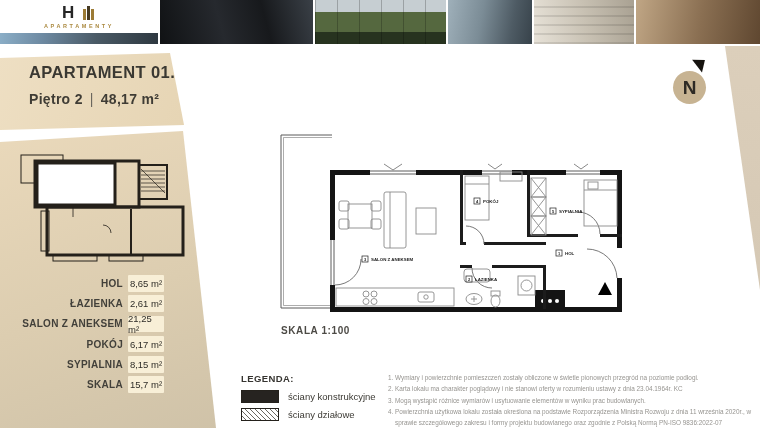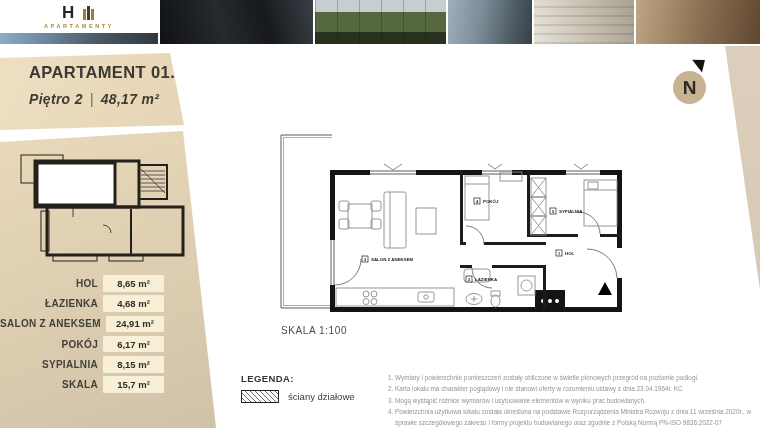--- a/index.html
+++ b/index.html
@@ -37,36 +37,36 @@
   .logo-sub{font-size:5.5px;letter-spacing:2.6px;color:#ab8a41;font-weight:bold;margin-top:2px;}
 
   
   .banner{position:absolute;left:0;top:50px;width:262px;height:82px;
           background:linear-gradient(115deg,#eedfc3 0%,#e3d1af 100%);
           clip-path:polygon(0 8px,170px 3px,184px 75px,0 80px);
           filter:drop-shadow(2px 2px 2px rgba(120,110,90,.35));}
   .banner .t1{position:absolute;left:29px;top:13px;font-size:16.5px;font-weight:bold;
               color:#3a3832;letter-spacing:.4px;}
   .banner .t2{position:absolute;left:29px;top:41px;font-size:14px;font-weight:bold;
-              color:#3f3c35;letter-spacing:.3px;font-style:italic;}
+              color:#3f3c35;letter-spacing:.3px;}
   .banner .t2 .sep{margin:0 7px;font-weight:normal;color:#6b675e;}
 
   
   .sidebar{position:absolute;left:0;top:128px;width:232px;height:300px;
            background:linear-gradient(160deg,#ead9bb 0%,#dccdb0 55%,#cfc2a8 100%);
            clip-path:polygon(0 14px,183px 3px,216px 300px,0 300px);
            filter:drop-shadow(2px 0 3px rgba(120,110,90,.30));}
   .miniplan{position:absolute;left:13px;top:17px;width:176px;height:118px;}
 
   .rows{position:absolute;left:0;top:147px;width:164px;}
   .row{display:flex;align-items:center;justify-content:flex-end;height:16.5px;margin-bottom:3.8px;}
   .row .lbl{font-size:10px;font-weight:bold;color:#42403a;letter-spacing:.3px;
             text-align:right;margin-right:5px;white-space:nowrap;}
-  .row .val{width:61px;height:16.5px;background:#f8efd7;color:#2f2d28;font-size:9.5px;
-            font-weight:bold;display:flex;align-items:center;justify-content:center;
+  .row .val{width:36px;height:16.5px;background:#f8efd7;color:#2f2d28;font-size:9.5px;
+            font-weight:normal;display:flex;align-items:center;justify-content:center;
             border-radius:1px;}
   .row.total .val{background:#18140f;color:#f5efe2;}
 
   
   .compass{position:absolute;left:668px;top:57px;width:46px;height:50px;}
   .compass .circle{position:absolute;left:5px;top:14px;width:33px;height:33px;border-radius:50%;
         background:#c7b392;display:flex;align-items:center;justify-content:center;
         font-size:19px;font-weight:bold;color:#2e2a24;}
   .compass .arrow{position:absolute;left:25px;top:1px;width:0;height:0;
         border-left:8px solid transparent;border-right:8px solid transparent;
@@ -74,21 +74,21 @@
 
   
   .right-band{position:absolute;left:694px;top:46px;width:66px;height:248px;
         background:linear-gradient(#dccfbb,#d5c8b4);
         clip-path:polygon(31px 0,66px 0,66px 244px);
         filter:drop-shadow(-2px 1px 2px rgba(120,110,90,.25));}
 
   
   .plan{position:absolute;left:278px;top:128px;width:356px;height:190px;}
   .scale-label{position:absolute;left:281px;top:325px;font-size:10px;color:#4c4a45;
-        letter-spacing:.6px;font-weight:normal;}
+        letter-spacing:.6px;font-weight:bold;}
 
   
   .legend{position:absolute;left:241px;top:373px;width:190px;}
   .legend .lt{font-size:9.5px;font-weight:bold;color:#363430;letter-spacing:.4px;margin-bottom:6px;}
   .legend .li{display:flex;align-items:center;margin-bottom:5px;}
   .legend .sw{width:38px;height:13px;margin-right:9px;border:1px solid #24211c;box-sizing:border-box;}
   .legend .sw.solid{background:#262320;}
   .legend .sw.hatch{background:repeating-linear-gradient(45deg,#fff 0 2.5px,#6a675f 2.5px 3.5px);}
   .legend .ll{font-size:9.5px;color:#3c3a34;}
 
@@ -155,25 +155,25 @@
       </g>
     </svg>
 
     <div class="rows">
       <div class="row">
         <span class="lbl">HOL</span>
         <span class="val">8,65 m²</span>
       </div>
       <div class="row">
         <span class="lbl">ŁAZIENKA</span>
-        <span class="val">4,68 m²</span>
+        <span class="val">2,61 m²</span>
       </div>
       <div class="row">
         <span class="lbl">SALON Z ANEKSEM</span>
-        <span class="val">24,91 m²</span>
+        <span class="val">21,25 m²</span>
       </div>
       <div class="row">
         <span class="lbl">POKÓJ</span>
         <span class="val">6,17 m²</span>
       </div>
       <div class="row">
         <span class="lbl">SYPIALNIA</span>
         <span class="val">8,15 m²</span>
       </div>
       <div class="row">
@@ -311,20 +311,24 @@
         <text x="197" y="153">ŁAZIENKA</text>
       </g>
     </g>
   </svg>
 
   <div class="scale-label">SKALA 1:100</div>
 
   <div class="legend">
     <div class="lt">LEGENDA:</div>
     <div class="li">
+      <span class="sw solid"></span>
+      <span class="ll">ściany konstrukcyjne</span>
+    </div>
+    <div class="li">
       <span class="sw hatch"></span>
       <span class="ll">ściany działowe</span>
     </div>
   </div>
 
   <div class="notes">
     <ol>
       <li>Wymiary i powierzchnie pomieszczeń zostały obliczone w świetle pionowych przegród na poziomie podłogi.</li>
       <li>Karta lokalu ma charakter poglądowy i nie stanowi oferty w rozumieniu ustawy z dnia 23.04.1964r. KC</li>
       <li>Mogą wystąpić różnice wymiarów i usytuowanie elementów w wyniku prac budowlanych.</li>

